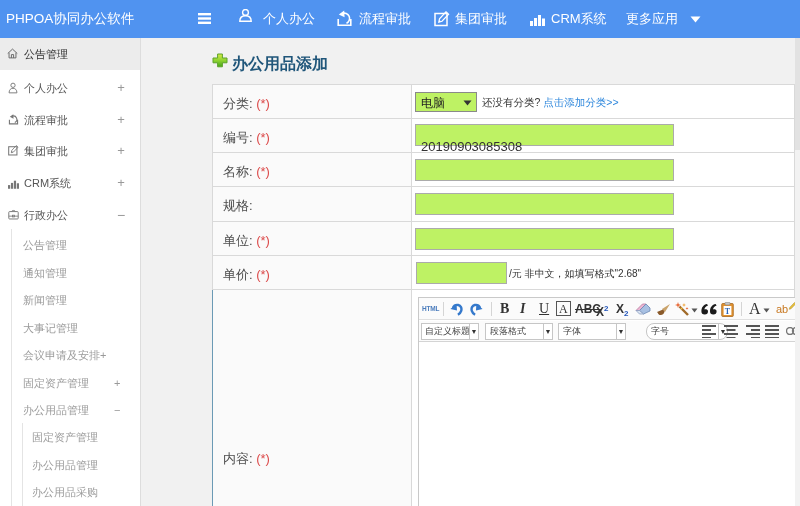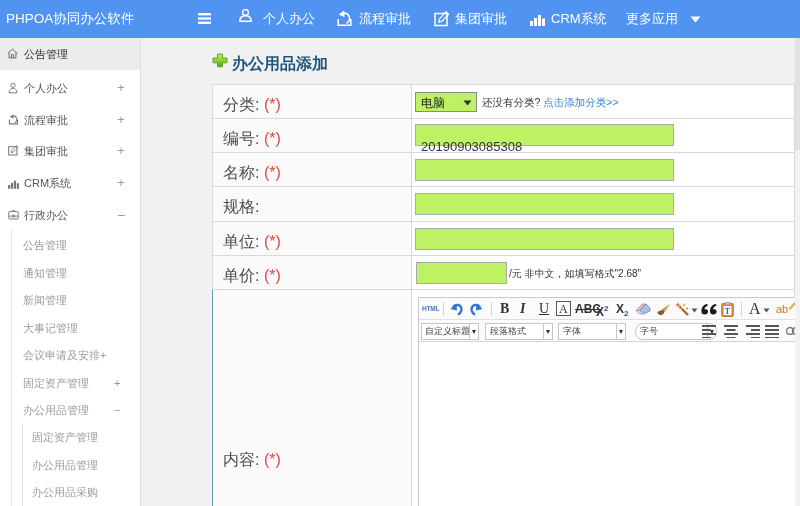--- a/index.html
+++ b/index.html
@@ -21,21 +21,21 @@
   .m2 { position:absolute; left:23px; font-size:11px; color:#9b9b9b; height:14px; line-height:14px; }
   .m3 { position:absolute; left:32px; font-size:11px; color:#9b9b9b; height:14px; line-height:14px; }
   .vline { position:absolute; width:1px; background:#e4e4e4; }
   
   #title { position:absolute; left:232px; top:54px; font-size:16px; font-weight:bold; color:#20567a; }
   #ftable { position:absolute; left:212px; top:84px; width:583px; height:560px;
      background:#fff; border:1px solid #d9d9d9; }
   .hb { position:absolute; left:0; width:583px; height:1px; background:#d9d9d9; }
   .labelcol { position:absolute; left:0; top:0; width:199px; height:560px; background:#fafafa;
      border-right:1px solid #d9d9d9; }
-  .flabel { position:absolute; left:10px; font-size:16px; color:#4d4d4d; }
+  .flabel { position:absolute; left:10px; font-size:13px; color:#4d4d4d; }
   .flabel .star { color:#dc4a4a; }
   .tinput { position:absolute; border:1px solid #ababab; background:#bef264; }
   .celltxt { position:absolute; font-size:10.5px; color:#333; }
   a.addlink { color:#2e87dc; text-decoration:none; }
   
   #editor { position:absolute; left:418px; top:297px; width:600px; height:316px;
      border:1px solid #c9c9c9; background:#fff; }
   #toolbar1 { position:absolute; left:0; top:0; width:598px; height:22px; background:#fbfbfb; border-bottom:1px solid #e0e0e0; }
   #toolbar2 { position:absolute; left:0; top:23px; width:598px; height:21px; background:#fbfbfb;
      border-bottom:1px solid #d4d4d4; }
@@ -282,21 +282,21 @@
       <path d="M6.5 0.5 L7.8 1.8 L3 6.8 L1.2 7.3 L1.8 5.4 Z" fill="#e8c13a" stroke="#a8862a" stroke-width="0.5"></path>
     </svg>
     <svg class="abs" style="left:379px;top:10px" width="7" height="5" viewBox="0 0 7 5">
         <path d="M0.5 0.5 L6.5 0.5 L3.5 4.5 Z" fill="#555"></path>
       </svg>
   </div>
   <div id="toolbar2">
     <div class="dd" style="left:2px; width:58px;"><span style="padding-left:3px;letter-spacing:0">自定义标题</span><span class="arr">▼</span></div>
     <div class="dd" style="left:66px; width:68px;"><span style="padding-left:4px">段落格式</span><span class="arr">▼</span></div>
     <div class="dd" style="left:139px; width:68px;"><span style="padding-left:4px">字体</span><span class="arr">▼</span></div>
-    <div class="dd" style="left:216px; width:82px;border-radius:8px;"><span style="padding-left:4px">字号</span><span class="arr">▼</span></div>
+    <div class="dd" style="left:227px; width:82px;border-radius:8px;"><span style="padding-left:4px">字号</span><span class="arr">▼</span></div>
 
     <svg class="alignic" style="left:283px" width="15" height="14" viewBox="0 0 15 14">
       <g fill="#555">
           <rect x="0" y="1" width="14" height="2"></rect>
           <rect x="0" y="5" width="9" height="2"></rect>
           <rect x="0" y="9" width="14" height="2"></rect>
           <rect x="0" y="13" width="9" height="1.5"></rect>
         </g>
     </svg>
     <svg class="alignic" style="left:305px" width="15" height="14" viewBox="0 0 15 14">

